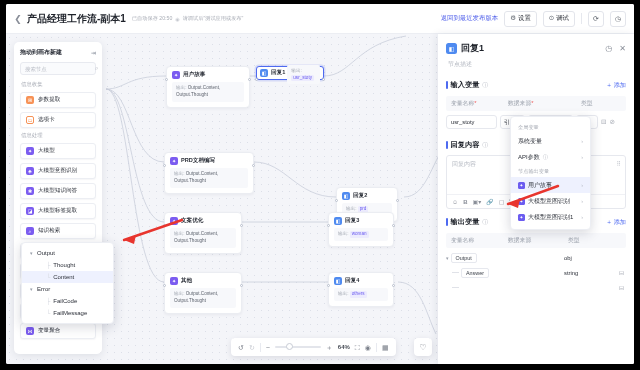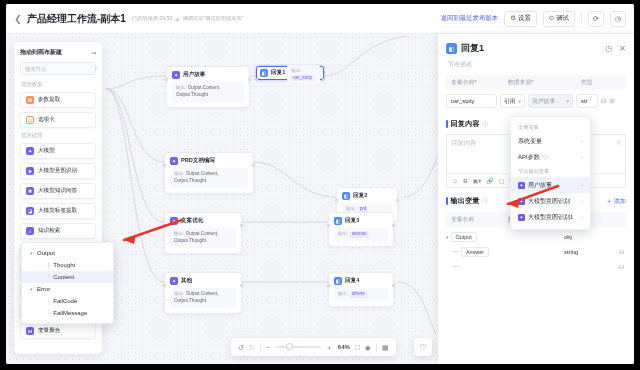--- a/index.html
+++ b/index.html
@@ -562,20 +562,29 @@
       <div class="p-ic">◧</div>
       <div class="p-title">回复1</div>
       <div class="p-head-right">
         <span class="p-hi">◷</span>
         <span class="p-hi">✕</span>
       </div>
     </div>
 
     <div class="p-desc">节点描述</div>
 
+    <div class="sec-title">
+      <span class="sec-bar"></span>
+      <span class="sec-label">输入变量</span>
+      <span class="sec-info">ⓘ</span>
+      <span class="sec-add">
+        <span>＋</span>
+        <span>添加</span>
+      </span>
+    </div>
     <div class="tbl-head">
       <span style="width:57px"><span>变量名称</span><span class="th-req">*</span></span>
       <span style="width:73px"><span>数据来源</span><span class="th-req">*</span></span>
       <span>类型</span>
     </div>
     <div class="row-vars">
       <div class="inp name">usr_stoty</div>
       <div class="sel ref">
         <span>引用</span>
         <span class="cv">▾</span>

